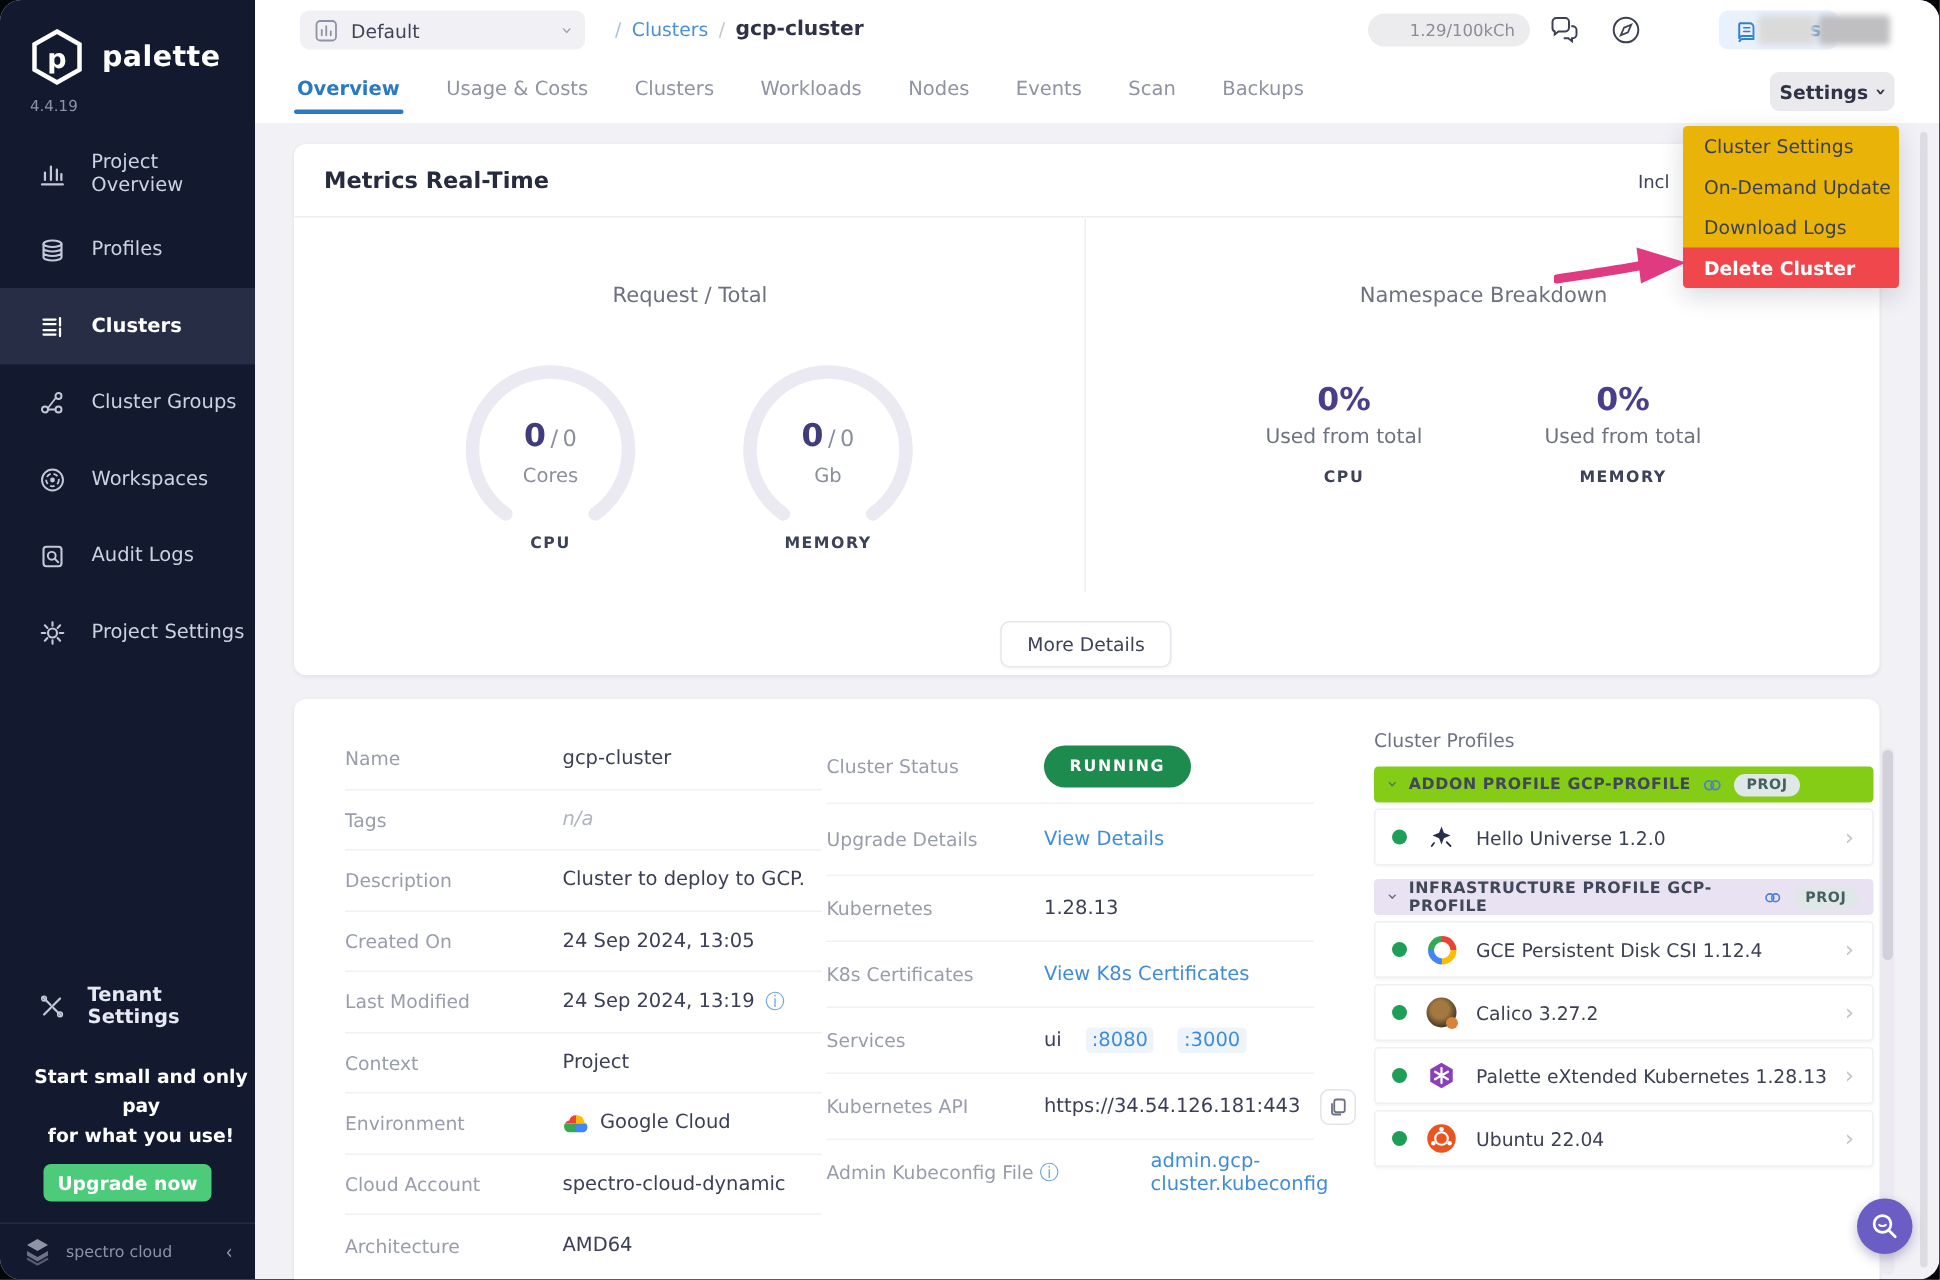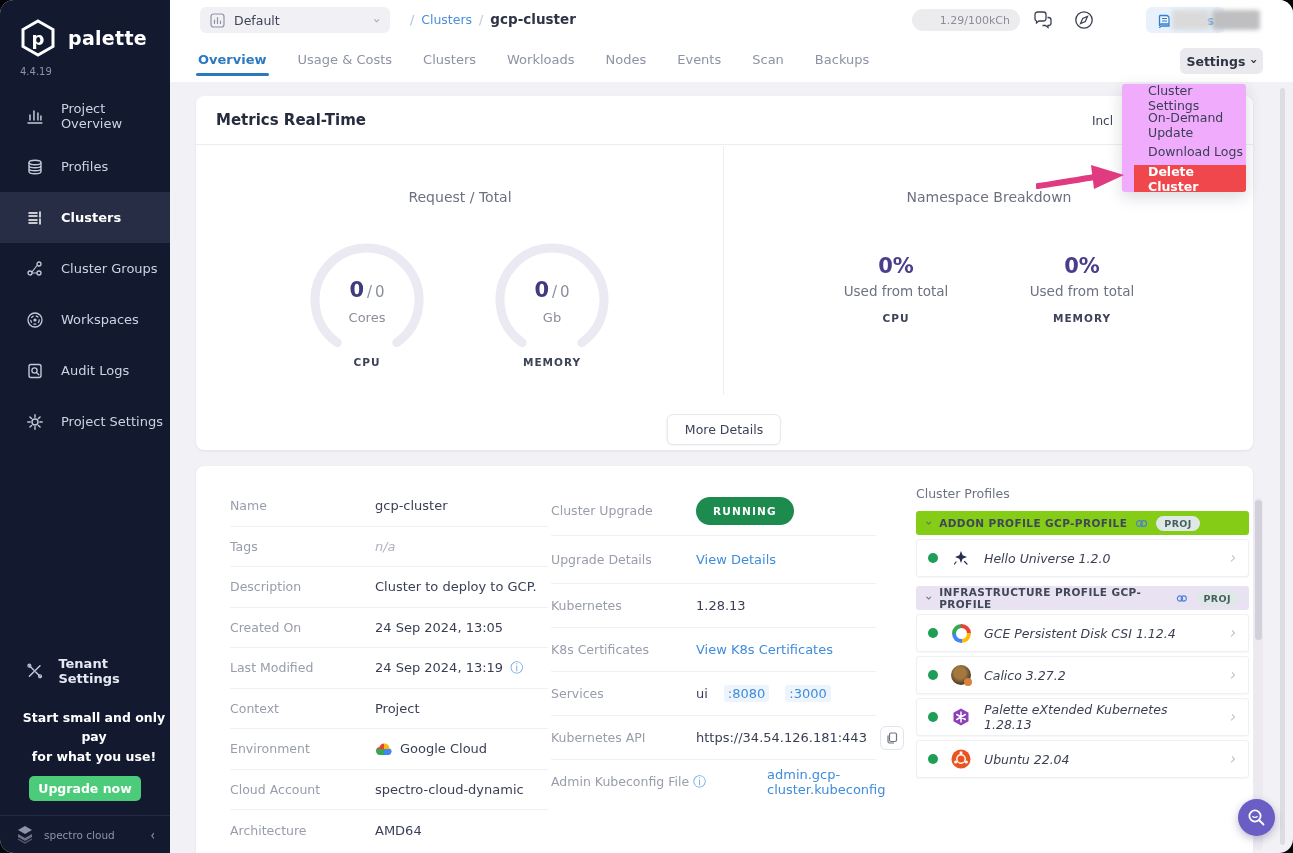--- a/index.html
+++ b/index.html
@@ -93,32 +93,32 @@
   .copy-btn { width:24px; height:24px; border:1px solid #e3e3ea; border-radius:6px; background:#fff; display:inline-flex; align-items:center; justify-content:center; cursor:pointer; margin-left:6px; }
 
   
   .col-prof { position:absolute; left:720px; top:20px; width:333px; }
   .prof-title { font-size:12.5px; color:#6d7283; margin-bottom:10px; }
   .phead { height:24px; display:flex; align-items:center; gap:8px; font-size:10.5px; font-weight:700; color:#3f4759; letter-spacing:.4px; padding:0 10px; border-radius:3px; margin-bottom:4px; cursor:pointer; }
   .phead.addon { background:#84cc16; }
   .phead.infra { background:#e9e2f2; margin-top:9px; }
   .phead .chev { transform:rotate(90deg); color:#5b6375; font-size:12px; font-weight:400; }
   .badge { background:#dfe7e7; color:#44605e; font-size:9.5px; font-weight:700; padding:2px 8px; border-radius:8px; letter-spacing:.4px; }
-  .prow { height:38px; background:#fff; border:1px solid #eef0f4; border-radius:3px; box-shadow:0 1px 2px rgba(0,0,0,.04); display:flex; align-items:center; padding:0 12px 0 11px; gap:12px; margin-bottom:4px; cursor:pointer;font-style:italic; }
+  .prow { height:38px; background:#fff; border:1px solid #eef0f4; border-radius:3px; box-shadow:0 1px 2px rgba(0,0,0,.04); display:flex; align-items:center; padding:0 12px 0 11px; gap:12px; margin-bottom:4px; cursor:pointer; }
   .pdot { width:10px; height:10px; border-radius:50%; background:#1e9e57; flex-shrink:0; }
   .picon { width:22px; height:22px; display:flex; align-items:center; justify-content:center; flex-shrink:0; }
   .pname { font-size:12.5px; color:#3a3f52; flex:1; }
   .pchev { color:#c0c3cc; font-size:15px; }
   .icon-gce { width:19px; height:19px; border-radius:50%; background:conic-gradient(#ea4335 0 25%,#fbbc05 25% 50%,#4285f4 50% 75%,#34a853 75% 100%); position:relative; }
   .icon-gce::after { content:""; position:absolute; inset:4px; border-radius:50%; background:#fff; }
   .icon-calico { width:20px; height:20px; border-radius:50%; background:radial-gradient(circle at 45% 40%, #a4793f 0 35%, #4a3a28 70%, #2c241a 100%); position:relative; }
   .icon-calico::after { content:""; position:absolute; right:-1px; bottom:-1px; width:8px; height:8px; border-radius:50%; background:#d7833b; }
 
   
-  .menu { position:absolute; left:1122px; top:84px; width:124px; background:#f0abfc; border-radius:3px; box-shadow:0 5px 16px rgba(20,25,50,.16); z-index:40; overflow:hidden;padding-left:12px; }
+  .menu { position:absolute; left:1122px; top:84px; width:144px; background:#eab308; border-radius:3px; box-shadow:0 5px 16px rgba(20,25,50,.16); z-index:40; overflow:hidden; }
   .menu-item { height:27px; display:flex; align-items:center; padding-left:14px; font-size:12.5px; color:#3a4054; cursor:pointer; }
   .menu-item.danger { background:#f0474d; color:#fff; font-weight:600; }
   .arrow-annot { position:absolute; left:1036px; top:162px; z-index:41; }
 
   
   .fab { position:absolute; left:1238px; top:799px; width:37px; height:37px; border-radius:50%; background:#6a5ec4; display:flex; align-items:center; justify-content:center; box-shadow:0 3px 8px rgba(40,30,90,.3); cursor:pointer; z-index:30; }
   .scroll-track { position:absolute; left:1254px; top:498px; width:9px; height:352px; background:#eceaf0; border-radius:5px; z-index:6; }
   .scroll-thumb { position:absolute; left:1px; top:2px; width:7px; height:140px; background:#d2d0da; border-radius:4px; }
   .edge-scroll { position:absolute; left:1280px; top:88px; width:5px; height:757px; background:#dddce3; border-radius:3px; z-index:6; }
 </style>
@@ -369,21 +369,21 @@
             <span class="dvalue">spectro-cloud-dynamic</span>
           </div>
           <div class="drow">
             <span class="dlabel">Architecture</span>
             <span class="dvalue">AMD64</span>
           </div>
         </div>
 
         <div class="dcol col-mid">
           <div class="drow" style="min-height:50px;">
-            <span class="dlabel">Cluster Upgrade</span>
+            <span class="dlabel">Cluster Status</span>
             <span class="running-pill">RUNNING</span>
           </div>
           <div class="drow" style="min-height:48px;">
             <span class="dlabel">Upgrade Details</span>
             <span class="dvalue link">View Details</span>
           </div>
           <div class="drow" style="min-height:44px;">
             <span class="dlabel">Kubernetes</span>
             <span class="dvalue">1.28.13</span>
           </div>

